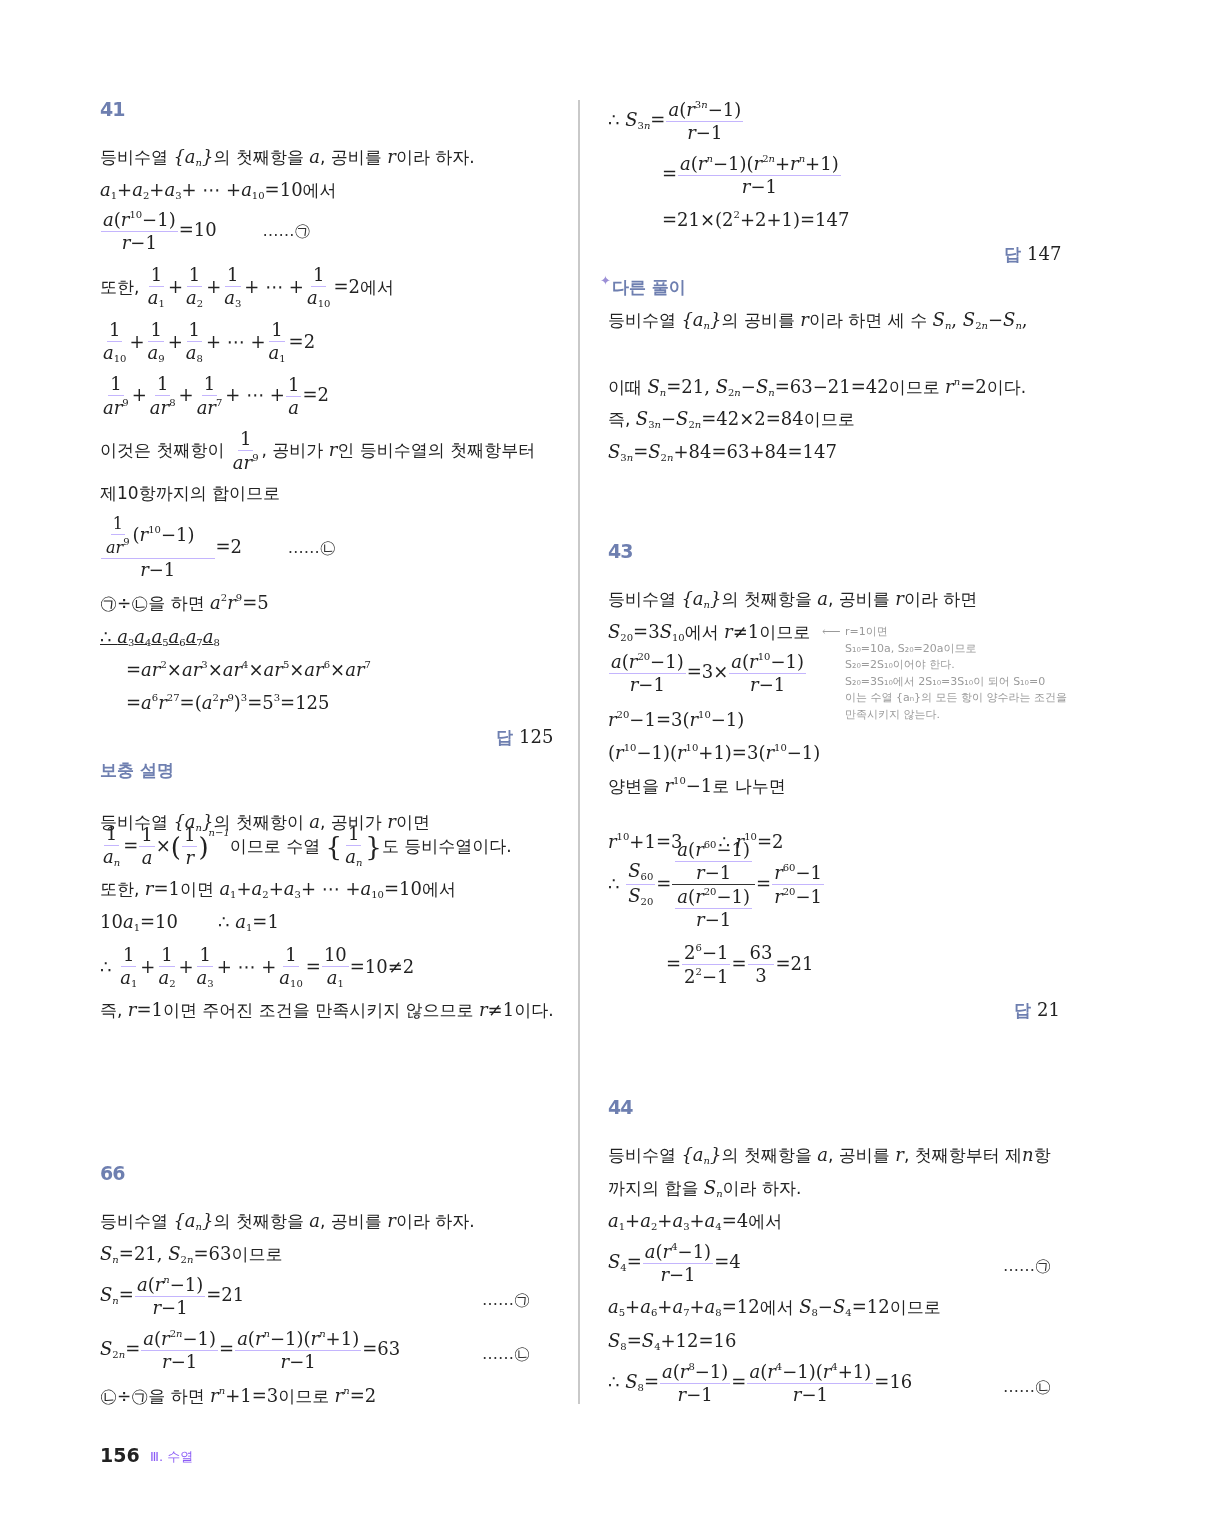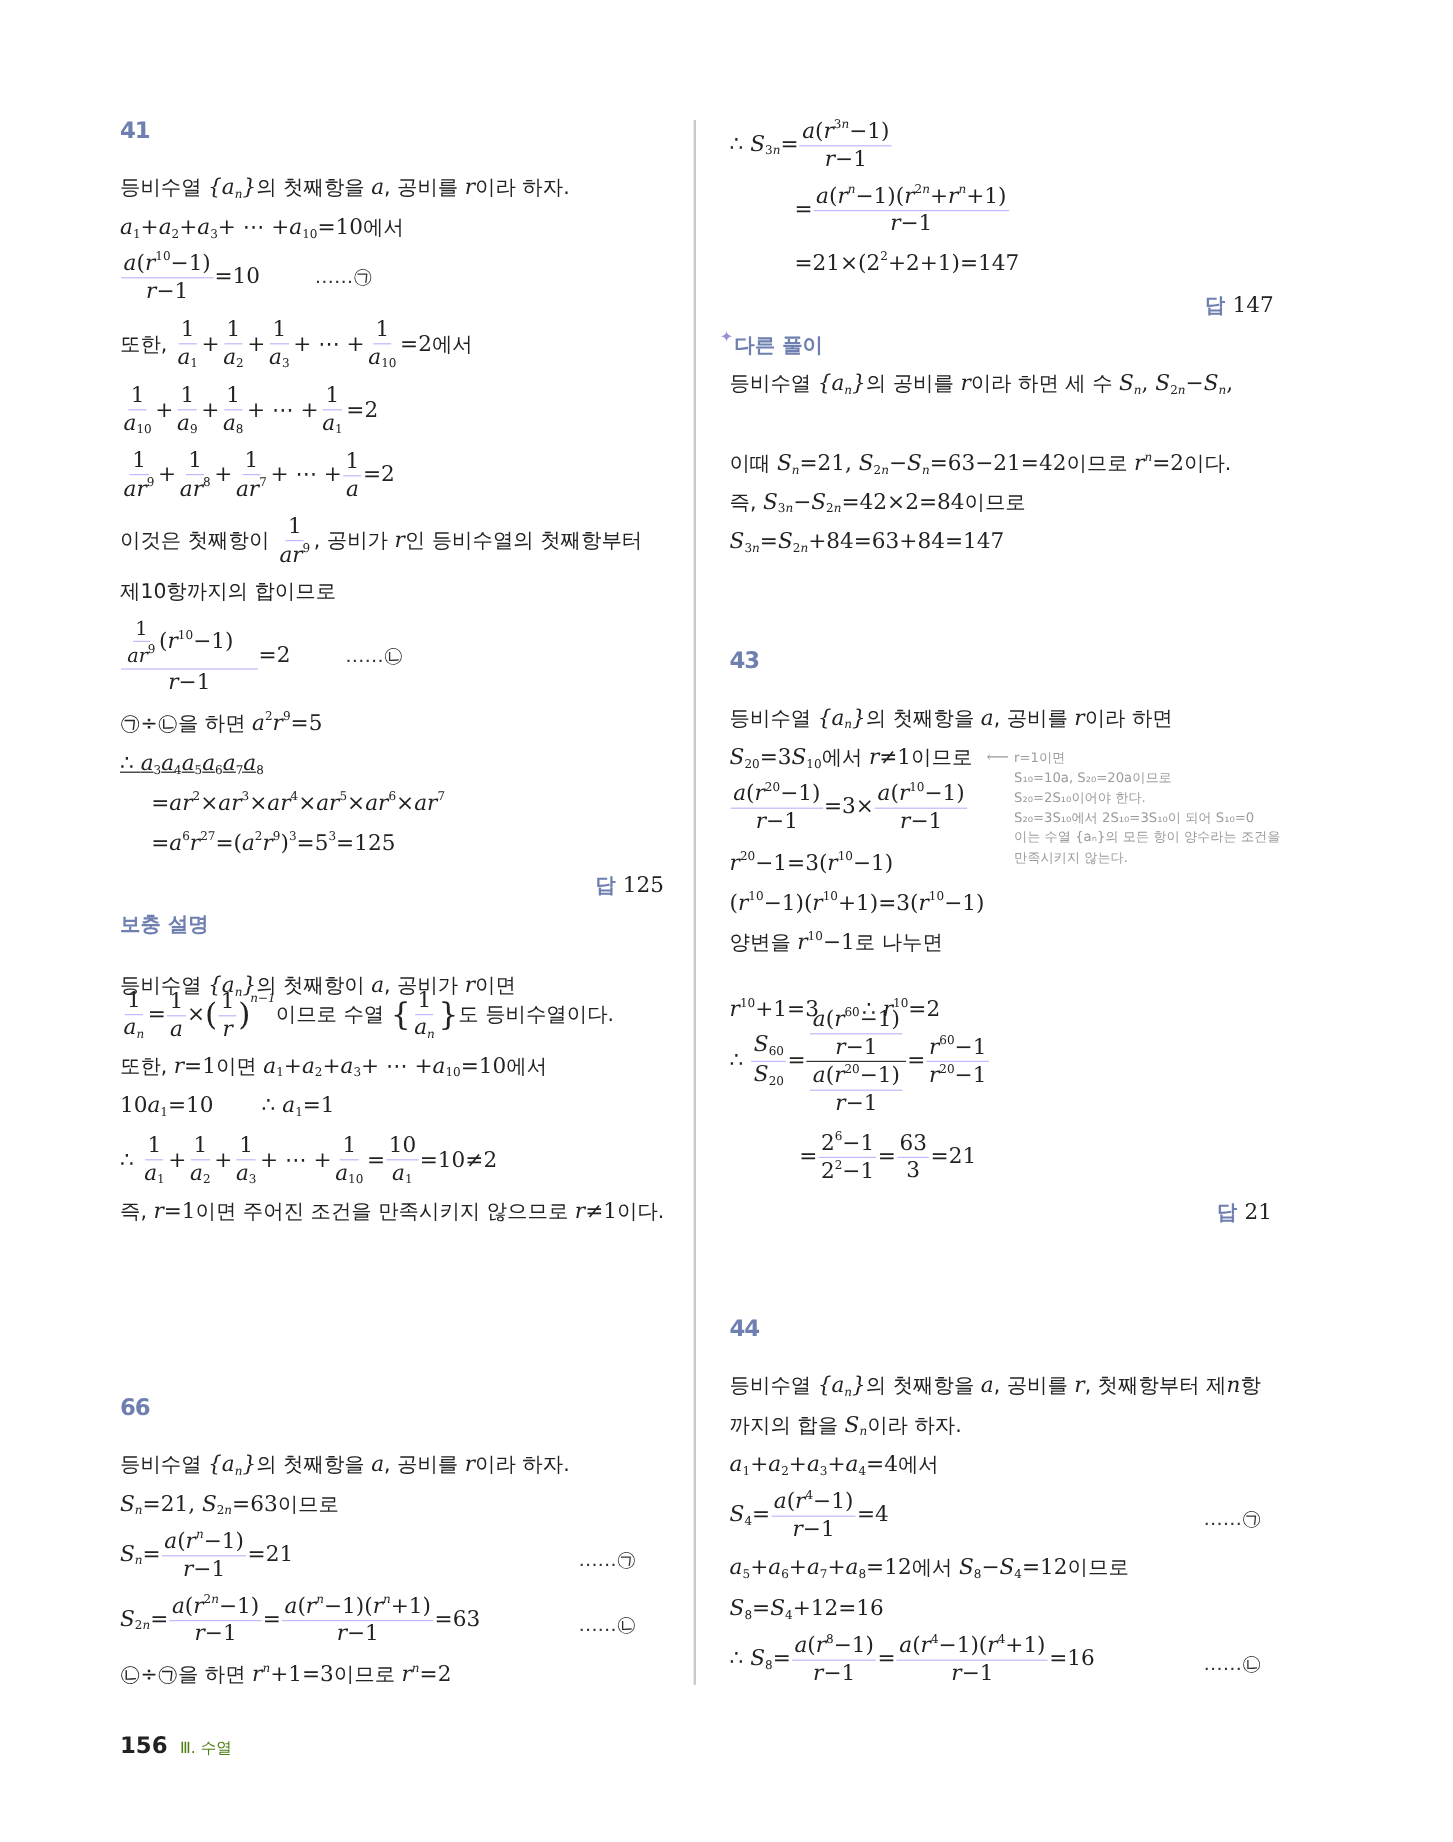--- a/index.html
+++ b/index.html
@@ -20,21 +20,21 @@
   .frac > .d { padding:2px 2px 0; }
   .mark { font-family:"DejaVu Sans", sans-serif; font-size:16px; color:#333; }
   .answer { position:absolute; font-size:18px; white-space:nowrap; }
   .answer .lbl { font-family:"DejaVu Sans", sans-serif; font-weight:bold; color:#6e7fb0; font-size:17px; margin-right:6px; }
   .subhead { position:absolute; font-family:"DejaVu Sans", sans-serif; font-weight:bold; color:#6e7fb0; font-size:17px; }
   .star { color:#9b8fd6; font-size:13px; position:relative; top:-8px; margin-right:1px; }
   .note { position:absolute; left:845px; top:624px; width:230px; font-family:"DejaVu Sans", sans-serif;
           font-size:11px; color:#9a9a9a; line-height:16.5px; }
   .arrow { position:absolute; left:822px; top:624px; color:#9a9a9a; font-size:13px; }
   .footer-num { position:absolute; left:100px; top:1444px; font-family:"DejaVu Sans", sans-serif; font-weight:bold; font-size:19px; color:#222; }
-  .footer-sec { position:absolute; left:150px; top:1448px; font-family:"DejaVu Sans", sans-serif; font-size:13px; color:#4d7c0f; }
+  .footer-sec { position:absolute; left:150px; top:1448px; font-family:"DejaVu Sans", sans-serif; font-size:13px; color:#8b5cf6; }
 </style>
 </head>
 <body>
 
 <div class="page">
 
   <div class="divider"></div>
 
   <div class="num" style="left:100px;top:98px;">41</div>
 

